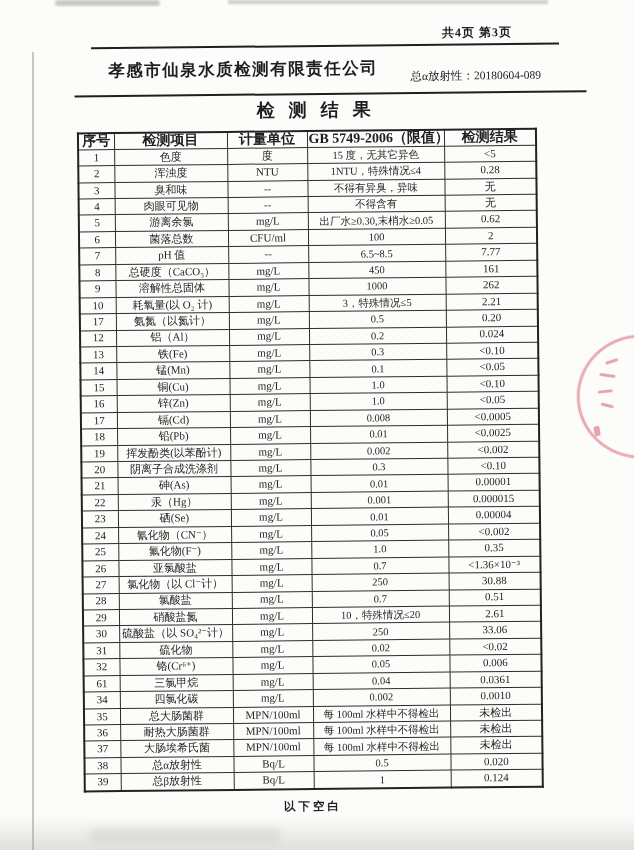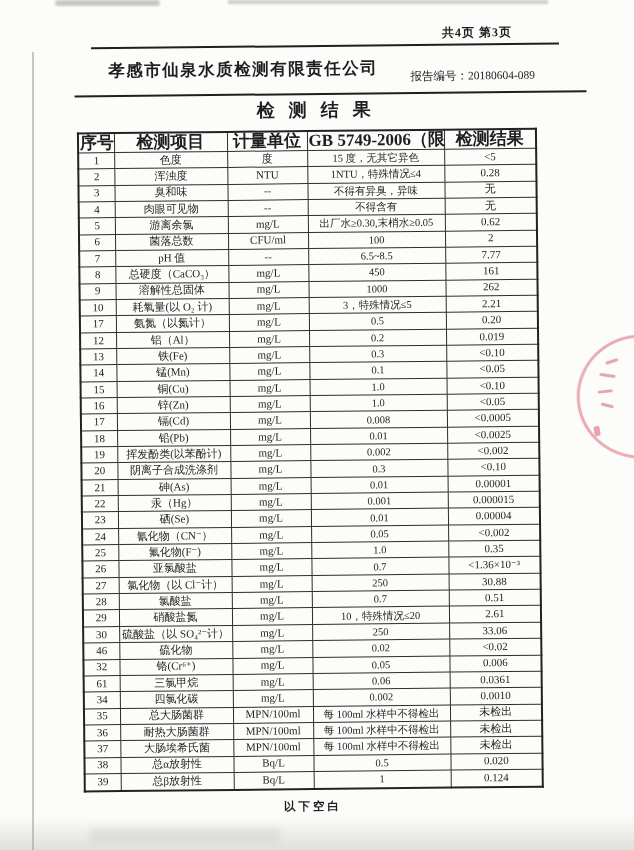--- a/index.html
+++ b/index.html
@@ -56,21 +56,21 @@
     width:458px;height:660px;
     border-collapse:collapse;table-layout:fixed;
     border:2px solid #232220;
   }
   .results th,.results td{
     border:1px solid var(--table-border);
     text-align:center;vertical-align:middle;
     padding:0 1px;font-size:11px;line-height:1.05;
     overflow:hidden;white-space:nowrap;
   }
-  .results th{font-size:17px;font-weight:bold;}
+  .results th{font-size:14px;font-weight:bold;}
   .results col.c-no{width:36px;}
   .results col.c-item{width:113px;}
   .results col.c-unit{width:80px;}
   .results col.c-limit{width:137px;}
   .results col.c-result{width:92px;}
   .results td.tight{font-size:9px;font-family:Liberation Serif, serif;}
   .results td[data-name="limit-value"]{font-size:10.5px;}
 
   .footer-note{
     position:absolute;top:799px;left:80px;width:458px;
@@ -102,21 +102,21 @@
 <div class="artifact left-edge-line" data-name="scan-left-edge-line"></div>
 <div class="artifact bottom-left-smudge" data-name="scan-bottom-smudge"></div>
 <div class="artifact bottom-shadow" data-name="scan-bottom-shadow"></div>
 
 <div id="sheet" data-name="document-page">
 
   <div class="pagination" data-name="page-number">共4页 第3页</div>
   <div class="rule rule-top" data-name="header-rule-top"></div>
 
   <div class="company" data-name="company-name">孝感市仙泉水质检测有限责任公司</div>
-  <div class="report-no" data-name="report-number"><span data-name="report-number-label">报告编号：</span><span data-name="report-number-value">20180604-089</span></div>
+  <div class="report-no" data-name="report-number"><span data-name="report-number-label">总α放射性：</span><span data-name="report-number-value">20180604-089</span></div>
   <div class="rule rule-mid" data-name="header-rule-bottom"></div>
 
   <div class="doc-title" data-name="document-title">检测结果</div>
 
   <table class="results" data-name="results-table">
     <colgroup>
       <col class="c-no">
         <col class="c-item">
         <col class="c-unit">
         <col class="c-limit">
@@ -207,21 +207,21 @@
           <td data-name="item-name">氨氮（以氮计）</td>
           <td data-name="unit">mg/L</td>
           <td data-name="limit-value">0.5</td>
           <td data-name="result-value">0.20</td>
         </tr>
         <tr data-name="table-row">
           <td data-name="row-index">12</td>
           <td data-name="item-name">铝（Al）</td>
           <td data-name="unit">mg/L</td>
           <td data-name="limit-value">0.2</td>
-          <td data-name="result-value">0.019</td>
+          <td data-name="result-value">0.024</td>
         </tr>
         <tr data-name="table-row">
           <td data-name="row-index">13</td>
           <td data-name="item-name">铁(Fe)</td>
           <td data-name="unit">mg/L</td>
           <td data-name="limit-value">0.3</td>
           <td data-name="result-value">&lt;0.10</td>
         </tr>
         <tr data-name="table-row">
           <td data-name="row-index">14</td>
@@ -336,38 +336,38 @@
           <td data-name="result-value">2.61</td>
         </tr>
         <tr data-name="table-row">
           <td data-name="row-index">30</td>
           <td data-name="item-name">硫酸盐（以 SO₄²⁻计）</td>
           <td data-name="unit">mg/L</td>
           <td data-name="limit-value">250</td>
           <td data-name="result-value">33.06</td>
         </tr>
         <tr data-name="table-row">
-          <td data-name="row-index">46</td>
+          <td data-name="row-index">31</td>
           <td data-name="item-name">硫化物</td>
           <td data-name="unit">mg/L</td>
           <td data-name="limit-value">0.02</td>
           <td data-name="result-value">&lt;0.02</td>
         </tr>
         <tr data-name="table-row">
           <td data-name="row-index">32</td>
           <td data-name="item-name">铬(Cr⁶⁺)</td>
           <td data-name="unit">mg/L</td>
           <td data-name="limit-value">0.05</td>
           <td data-name="result-value">0.006</td>
         </tr>
         <tr data-name="table-row">
           <td data-name="row-index">61</td>
           <td data-name="item-name">三氯甲烷</td>
           <td data-name="unit">mg/L</td>
-          <td data-name="limit-value">0.06</td>
+          <td data-name="limit-value">0.04</td>
           <td data-name="result-value">0.0361</td>
         </tr>
         <tr data-name="table-row">
           <td data-name="row-index">34</td>
           <td data-name="item-name">四氯化碳</td>
           <td data-name="unit">mg/L</td>
           <td data-name="limit-value">0.002</td>
           <td data-name="result-value">0.0010</td>
         </tr>
         <tr data-name="table-row">

